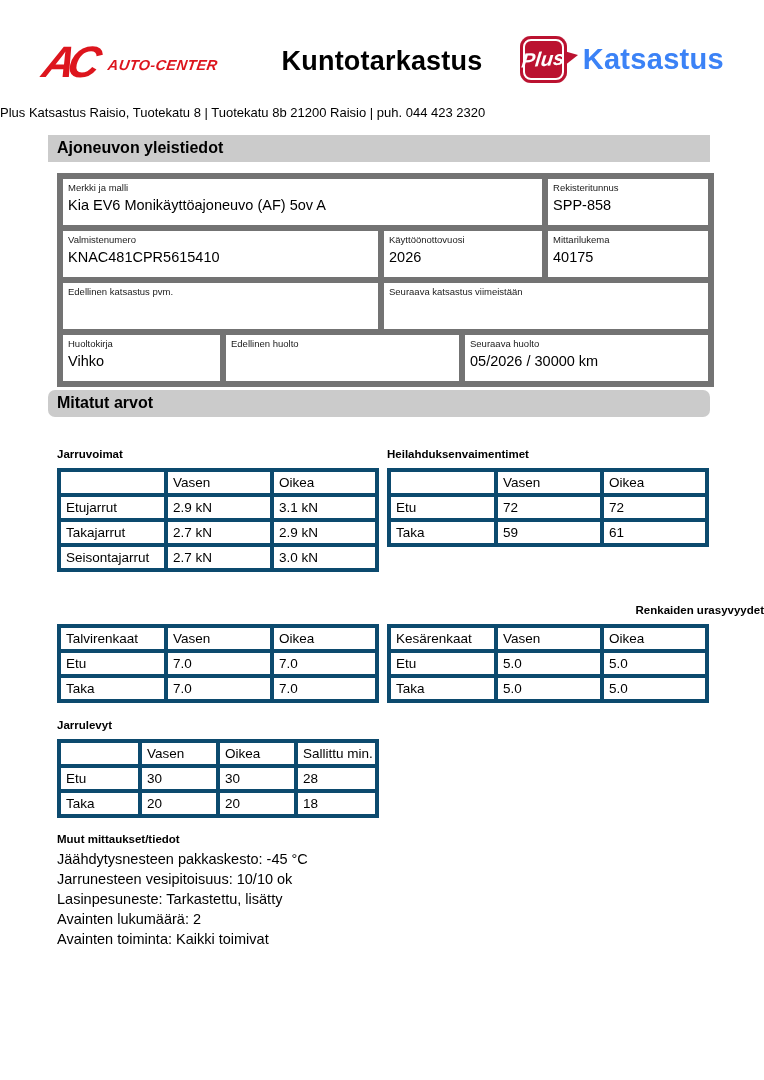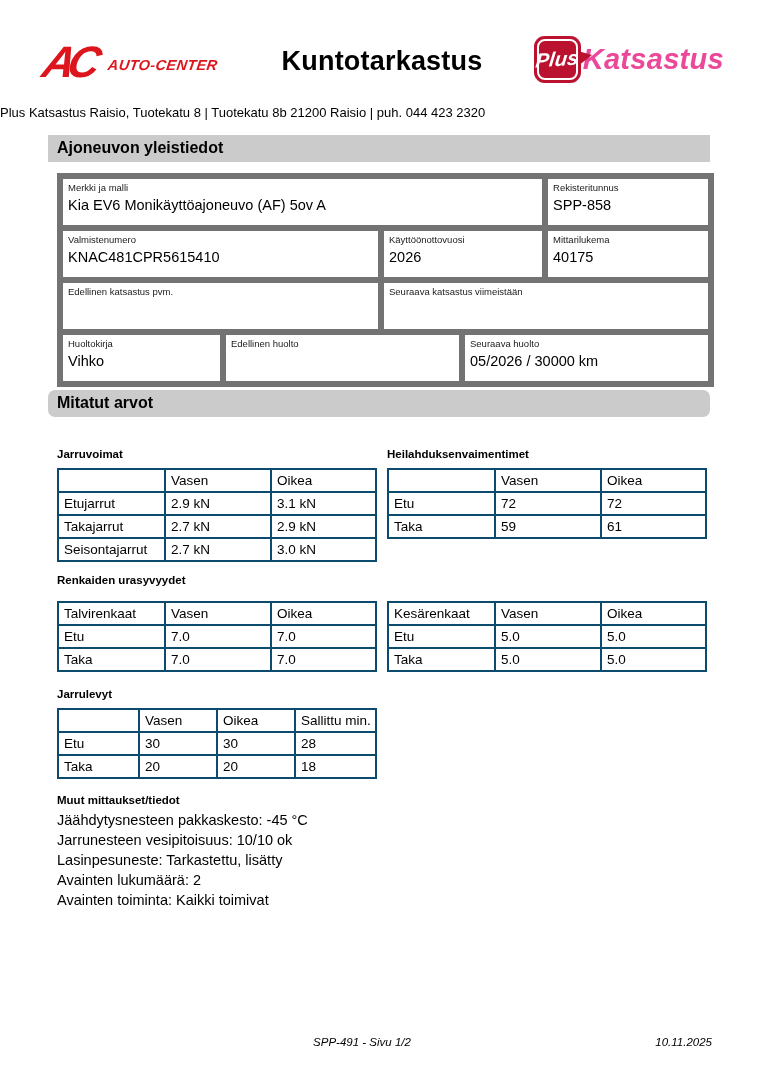--- a/index.html
+++ b/index.html
@@ -36,21 +36,21 @@
   }
   .plus-text{
     color:#fff;font-style:italic;font-weight:900;font-size:20px;
     transform:skewX(-10deg) rotate(-4deg);letter-spacing:0;
   }
   .plus-tail{
     position:absolute;right:-11px;top:15px;width:0;height:0;
     border-left:14px solid #bb1230;border-top:4px solid transparent;border-bottom:11px solid transparent;
   }
   .katsastus-text{
-    margin-left:2px;color:#ec4899;font-weight:bold;font-size:29px;letter-spacing:.3px;font-style:italic;
+    margin-left:16px;color:#3b82f6;font-weight:bold;font-size:29px;letter-spacing:.3px;
   }
   .address-line{text-align:left;font-size:13px;margin-top:9px;}
   
   .section-bar{
     margin:0 54px 0 48px;background:#cbcbcb;
     font-size:16px;font-weight:bold;padding:4px 9px 5px 9px;
   }
   .bar-general{margin-top:15px;}
   .bar-measured{margin-top:3px;border-radius:7px;}
   
@@ -63,26 +63,26 @@
   }
   .cell-label{font-size:9.5px;line-height:12px;color:#1a1a1a;}
   .cell-value{font-size:14.5px;line-height:19px;margin-top:2px;white-space:nowrap;}
   
   .measured-area{margin-left:57px;}
   .m-row{display:flex;gap:12px;}
   .m-col{width:318px;}
   .m-title{font-size:11.5px;font-weight:bold;margin-bottom:8px;}
   .m-table{width:318px;table-layout:fixed;font-size:13.5px;}
   .m-table th,.m-table td{
-    border:2px solid #0c4a6e;font-weight:normal;text-align:left;
+    border:4px solid #0c4a6e;font-weight:normal;text-align:left;
     padding:0 5px;height:21px;line-height:21px;font-size:13.5px;white-space:nowrap;overflow:hidden;
   }
   .row-brakes{margin-top:31px;}
-  .row-tyres-title{margin-top:12px;}
-  .row-tyres{margin-top:15px;border-radius:18px;}
+  .row-tyres-title{margin-top:32px;text-align:right;}
+  .row-tyres{margin-top:8px;border-radius:18px;}
   .row-discs-title{margin-top:16px;}
   
   .notes{margin:15px 0 0 57px;}
   .notes-title{font-size:11.5px;font-weight:bold;margin-bottom:4px;}
   .notes-line{font-size:14.5px;line-height:20px;}
   
   .footer{position:absolute;left:0;right:0;bottom:30px;height:14px;font-style:italic;font-size:11.5px;}
   .footer-center{position:absolute;left:0;right:40px;text-align:center;}
   .footer-right{position:absolute;right:52px;}
 </style>
@@ -324,18 +324,14 @@
 
   <div class="notes">
     <div class="notes-title">Muut mittaukset/tiedot</div>
     <div class="notes-line">Jäähdytysnesteen pakkaskesto: -45 °C</div>
     <div class="notes-line">Jarrunesteen vesipitoisuus: 10/10 ok</div>
     <div class="notes-line">Lasinpesuneste: Tarkastettu, lisätty</div>
     <div class="notes-line">Avainten lukumäärä: 2</div>
     <div class="notes-line">Avainten toiminta: Kaikki toimivat</div>
   </div>
 
-  <div class="footer">
-    <span class="footer-center">SPP-491 - Sivu 1/2</span>
-    <span class="footer-right">10.11.2025</span>
-  </div>
 
 </div>
 
 </body></html>

